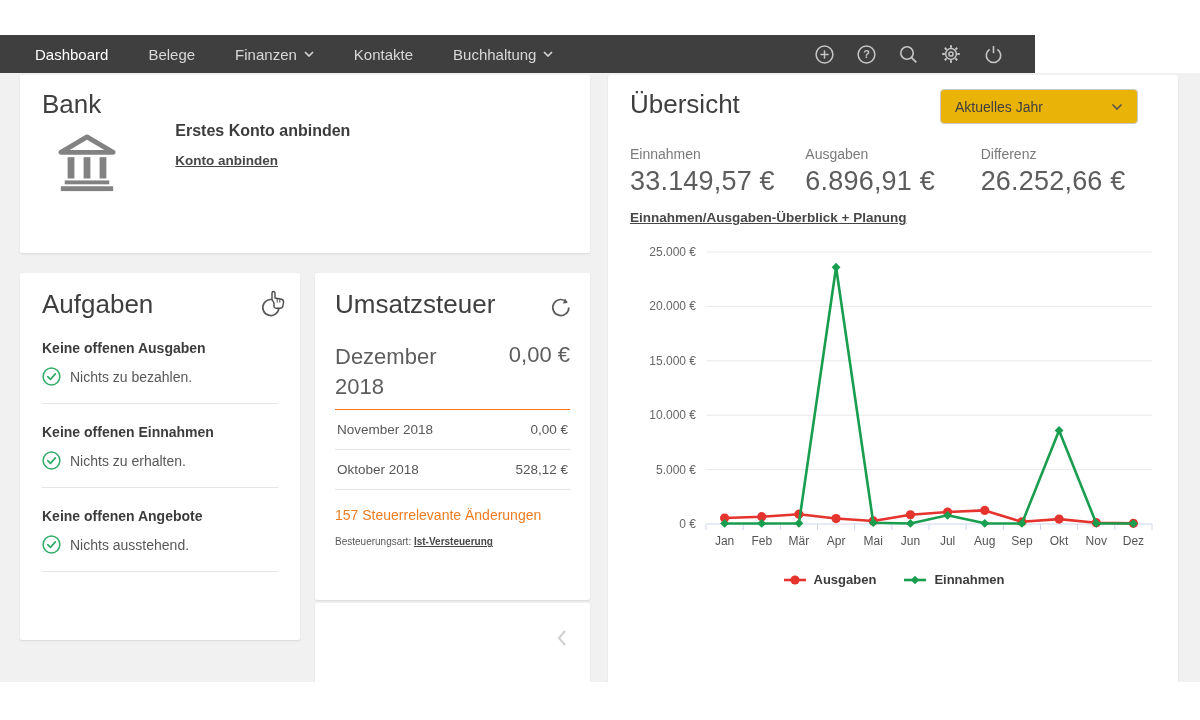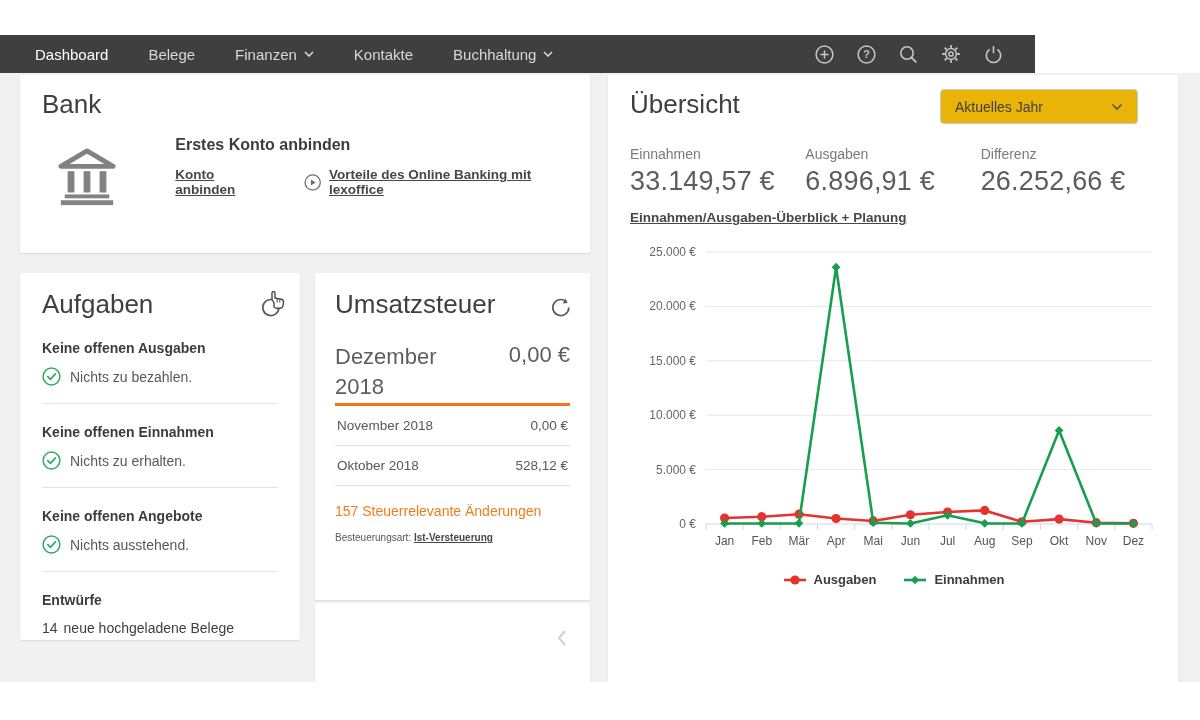--- a/index.html
+++ b/index.html
@@ -15,41 +15,41 @@
   .nav-actions { margin-left:auto; display:flex; align-items:center; gap:23px; padding-right:32px; }
   .nav-actions svg { display:block; cursor:pointer; }
 
   
   .main { position:absolute; top:73px; left:0; width:1200px; height:609px; background:#f1f1f2; overflow:hidden; }
   .card { position:absolute; background:#fff; border-radius:2px; box-shadow:0 1px 2px rgba(0,0,0,0.10); }
   .card-title { font-size:26px; font-weight:400; color:#3f3f3f; }
 
   
   .bank-card { left:20px; top:2px; width:570px; height:178px; padding:14px 22px; }
-  .bank-body { display:flex; margin-top:16px;gap:44px; }
+  .bank-body { display:flex; margin-top:2px;gap:44px; }
   .bank-icon-wrap { width:100px; display:flex; justify-content:center; padding-top:10px; }
   .bank-text { width:440px; }
   .bank-text h2 { font-size:16px; font-weight:700; color:#3c3c3c; margin-bottom:8px; }
   .bank-text p { font-size:13.5px; color:#5b5b5b; line-height:1.45; }
   .bank-links { display:flex; align-items:center; gap:34px; margin-top:13px; }
   .link { font-size:13.5px; font-weight:600; color:#474747; text-decoration:underline; cursor:pointer; }
   .video-link { display:flex; align-items:center; gap:8px; }
 
   
   .tasks-card { left:20px; top:200px; width:280px; height:367px; padding:16px 22px; }
   .card-corner-icon { position:absolute; top:24px; right:18px; }
   .task-group-heading { font-size:14px; font-weight:700; color:#3c3c3c; margin-top:20px; }
   .task-status { display:flex; align-items:center; gap:9px; margin-top:11px; font-size:14px; color:#585858; }
   .task-divider { border:none; border-top:1px solid #e4e4e4; margin:17px 0 0 0; }
   .drafts-line { margin-top:12px; font-size:14px; color:#3f3f3f; }
   .drafts-count { margin-right:6px; }
 
   
   .vat-card { left:315px; top:200px; width:275px; height:327px; padding:16px 20px; }
-  .vat-current { display:flex; margin-top:22px; padding-bottom:2px; border-bottom:3px solid #f97316; }
+  .vat-current { display:flex; margin-top:22px; padding-bottom:8px; border-bottom:1px solid #f97316; }
   .vat-current-period { width:130px; font-size:22px; color:#5d5d5d; line-height:1.35; }
   .vat-current-amount { margin-left:auto; font-size:22px; color:#5d5d5d; }
   .vat-row { display:flex; padding:12px 2px; border-bottom:1px solid #e4e4e4; font-size:13.5px; color:#585858; }
   .vat-row .amount { margin-left:auto; }
   .vat-changes { margin-top:17px; font-size:14px; color:#ef7c1e; cursor:pointer; }
   .vat-taxation { margin-top:13px; font-size:10px; color:#585858; }
   .vat-taxation a { font-weight:700; color:#474747; text-decoration:underline; cursor:pointer; }
 
   
   .partial-card { left:315px; top:530px; width:275px; height:152px; }
@@ -156,27 +156,20 @@
               <rect x="45" y="26" width="7" height="22"></rect>
               <rect x="9" y="50" width="46" height="4"></rect>
               <rect x="5" y="56" width="54" height="5"></rect>
             </g>
           </svg>
         </div>
         <div class="bank-text">
           <h2>Erstes Konto anbinden</h2>
           <div class="bank-links">
             <span class="link">Konto anbinden</span>
-            <span class="video-link">
-              <svg width="19" height="19" viewBox="0 0 19 19">
-                <circle cx="9.5" cy="9.5" r="8.3" fill="none" stroke="#6d6d6d" stroke-width="1.4"></circle>
-                <path d="M7.6 6.2 L12.6 9.5 L7.6 12.8 Z" fill="#6d6d6d"></path>
-              </svg>
-              <span class="link">Vorteile des Online Banking mit lexoffice</span>
-            </span>
           </div>
         </div>
       </div>
     </div>
 
     <div class="card tasks-card">
       <div class="card-title">Aufgaben</div>
       <div class="card-corner-icon">
         <svg width="22" height="22" viewBox="0 0 22 22">
           <path d="M16.8,5.2 a8,8 0 1 0 2.0,5.2" fill="none" stroke="#5a5a5a" stroke-width="1.7"></path>
@@ -220,26 +213,20 @@
         <div class="task-status">
           <svg width="19" height="19" viewBox="0 0 19 19">
             <circle cx="9.5" cy="9.5" r="8.4" fill="none" stroke="#2fac66" stroke-width="1.5"></circle>
             <path d="M5.8 9.7 L8.4 12.3 L13.4 6.9" fill="none" stroke="#2fac66" stroke-width="1.7" stroke-linecap="round" stroke-linejoin="round"></path>
           </svg>
           <span>Nichts ausstehend.</span>
         </div>
         <hr class="task-divider">
       </div>
 
-      <div>
-        <div class="task-group-heading">Entwürfe</div>
-        <div class="drafts-line">
-          <span class="drafts-count">14</span><span>neue hochgeladene Belege</span>
-        </div>
-      </div>
     </div>
 
     <div class="card vat-card">
       <div class="card-title">Umsatzsteuer</div>
       <div class="card-corner-icon">
         <svg width="22" height="22" viewBox="0 0 22 22">
           <path d="M16.8,5.2 a8,8 0 1 0 2.0,5.2" fill="none" stroke="#5a5a5a" stroke-width="1.7"></path>
           <path d="M15.2,1.6 L17.6,6 L12.8,6.4 Z" fill="#5a5a5a"></path>
         </svg>
       </div>

